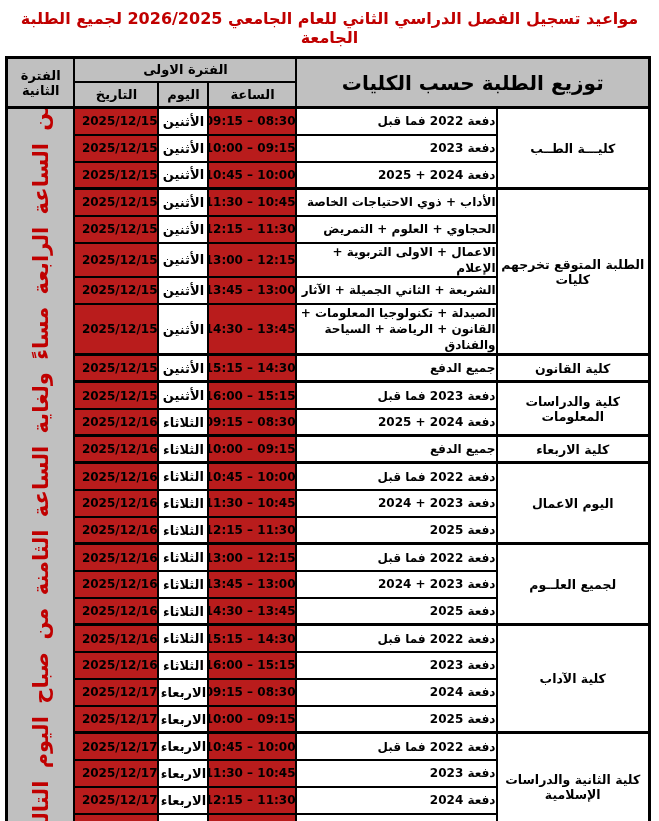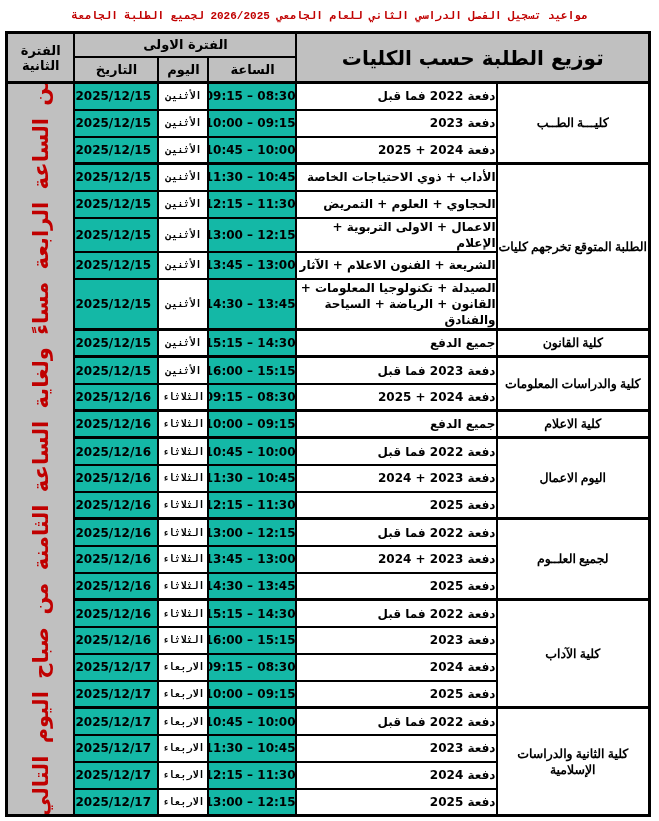--- a/index.html
+++ b/index.html
@@ -6,24 +6,23 @@
   body{
     width:659px;height:821px;background:#ffffff;overflow:hidden;
     font-family:"DejaVu Sans",sans-serif;
     -webkit-font-smoothing:antialiased;
   }
   .page{width:659px;height:821px;position:relative;direction:rtl;}
   .doc-title{
     text-align:center;
     color:#C00000;
     font-weight:bold;
-    font-size:11px;
+    font-size:16px;
     padding-top:9px;
     direction:rtl;
-    font-family:Liberation Mono, monospace;
   }
   table.schedule{
     border-collapse:collapse;
     table-layout:fixed;
     direction:rtl;
     margin:9px 0 0 0;
     margin-right:8px;
     width:643px;
     border:3px solid #000;
   }
@@ -43,38 +42,36 @@
     margin-top:36px;
   }
   th.colleges-h{font-size:20px;}
   tr.hrow1{height:24px;}
   tr.hrow2{height:26px;}
   tr.body-row{height:27px;}
   td.college{
     text-align:center;vertical-align:middle;
     font-size:12.5px;background:#fff;
     padding:0 4px;
-    font-family:Liberation Serif, serif;
   }
   td.cohort{
     text-align:right;vertical-align:middle;
     font-size:12px;background:#fff;
     padding:1px 6px 1px 3px;
     line-height:1.35;
   }
   td.time,td.date{
-    text-align:left;vertical-align:middle;
-    font-size:12px;background:#14b8a6;
+    text-align:right;vertical-align:middle;
+    font-size:12px;background:#b91c1c;
     white-space:nowrap;
   }
   td.day{
     text-align:center;vertical-align:middle;
-    font-size:10px;background:#fff;
+    font-size:13px;background:#fff;
     white-space:nowrap;
-    font-family:Liberation Mono, monospace;
   }
   td.time span,td.date span{direction:ltr;unicode-bidi:isolate;display:inline-block;}
   td.period2{
     background:#C0C0C0;
     position:relative;
     vertical-align:middle;
   }
   .vtext{
     position:absolute;top:50%;left:50%;
     transform:translate(-50%,-50%) rotate(-90deg);
@@ -151,21 +148,21 @@
         <td class="day">الأثنين</td>
         <td class="date"><span dir="ltr">2025/12/15</span></td>
       </tr>
       <tr class="body-row">
         <td class="cohort">الاعمال + الاولى التربوية + الإعلام</td>
         <td class="time"><span dir="ltr">13:00 – 12:15</span></td>
         <td class="day">الأثنين</td>
         <td class="date"><span dir="ltr">2025/12/15</span></td>
       </tr>
       <tr class="body-row">
-        <td class="cohort">الشريعة + الفنون الاعلام + الآثار</td>
+        <td class="cohort">الشريعة + الثاني الجميلة + الآثار</td>
         <td class="time"><span dir="ltr">13:45 – 13:00</span></td>
         <td class="day">الأثنين</td>
         <td class="date"><span dir="ltr">2025/12/15</span></td>
       </tr>
       <tr class="body-row">
         <td class="cohort">الصيدلة + تكنولوجيا المعلومات + القانون + الرياضة + السياحة والفنادق</td>
         <td class="time"><span dir="ltr">14:30 – 13:45</span></td>
         <td class="day">الأثنين</td>
         <td class="date"><span dir="ltr">2025/12/15</span></td>
       </tr>
@@ -186,21 +183,21 @@
         <td class="date"><span dir="ltr">2025/12/15</span></td>
       </tr>
       <tr class="body-row">
         <td class="cohort">دفعة 2024 + 2025</td>
         <td class="time"><span dir="ltr">09:15 – 08:30</span></td>
         <td class="day">الثلاثاء</td>
         <td class="date"><span dir="ltr">2025/12/16</span></td>
       </tr>
 
       <tr class="body-row group-start">
-        <td class="college">كلية الاعلام</td>
+        <td class="college">كلية الاربعاء</td>
         <td class="cohort">جميع الدفع</td>
         <td class="time"><span dir="ltr">10:00 – 09:15</span></td>
         <td class="day">الثلاثاء</td>
         <td class="date"><span dir="ltr">2025/12/16</span></td>
       </tr>
 
       <tr class="body-row group-start">
         <td class="college" rowspan="3">اليوم الاعمال</td>
         <td class="cohort">دفعة 2022 فما قبل</td>
         <td class="time"><span dir="ltr">10:45 – 10:00</span></td>

